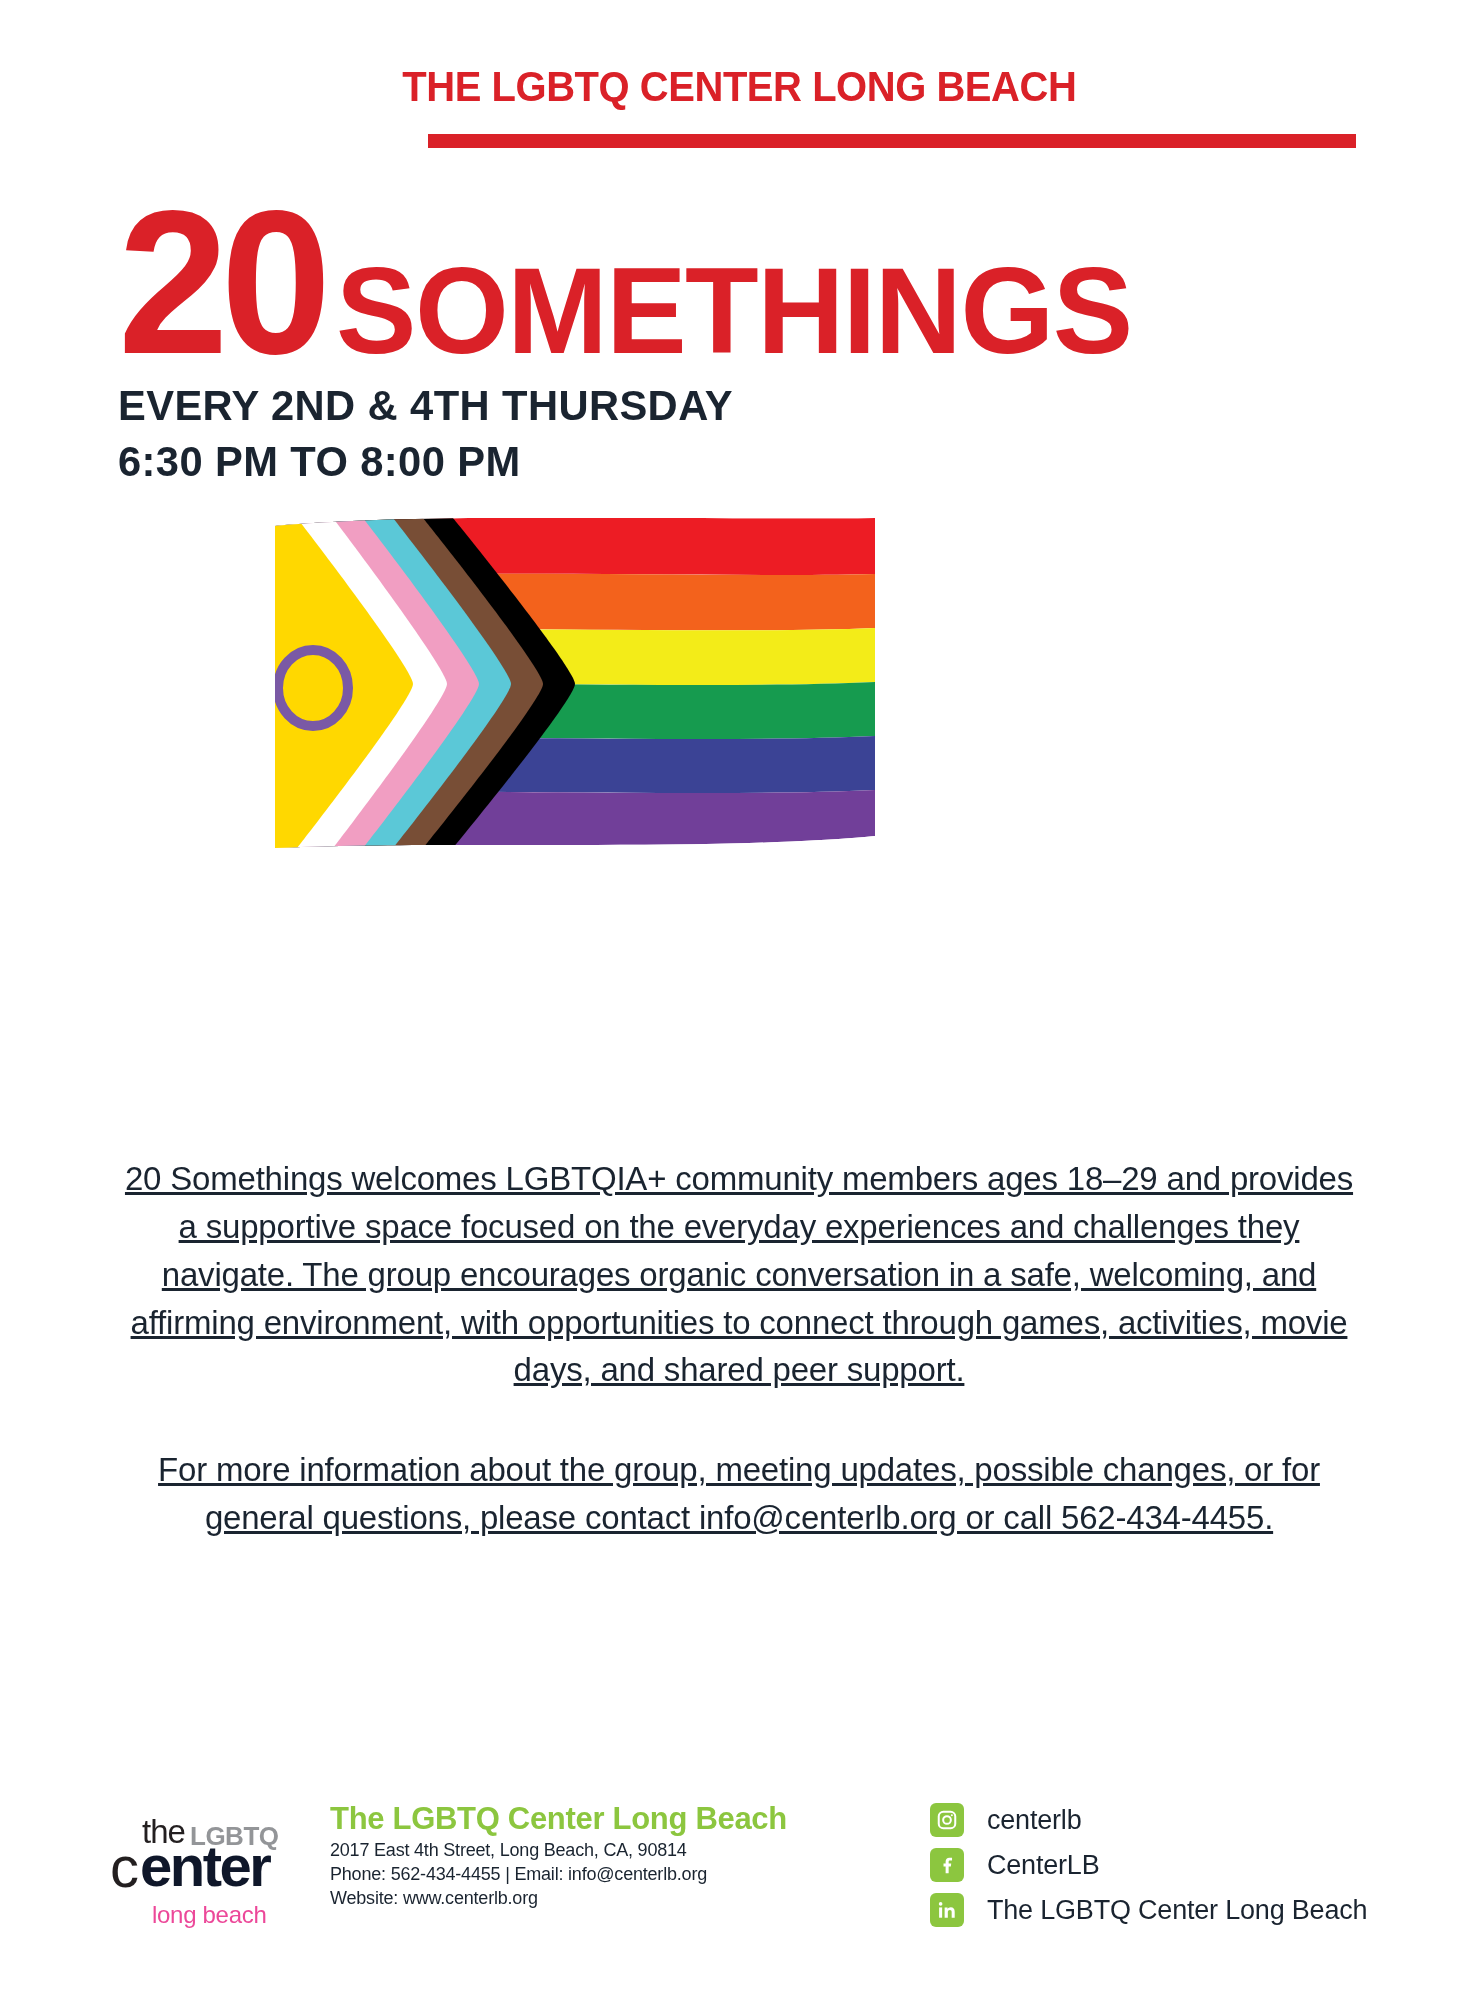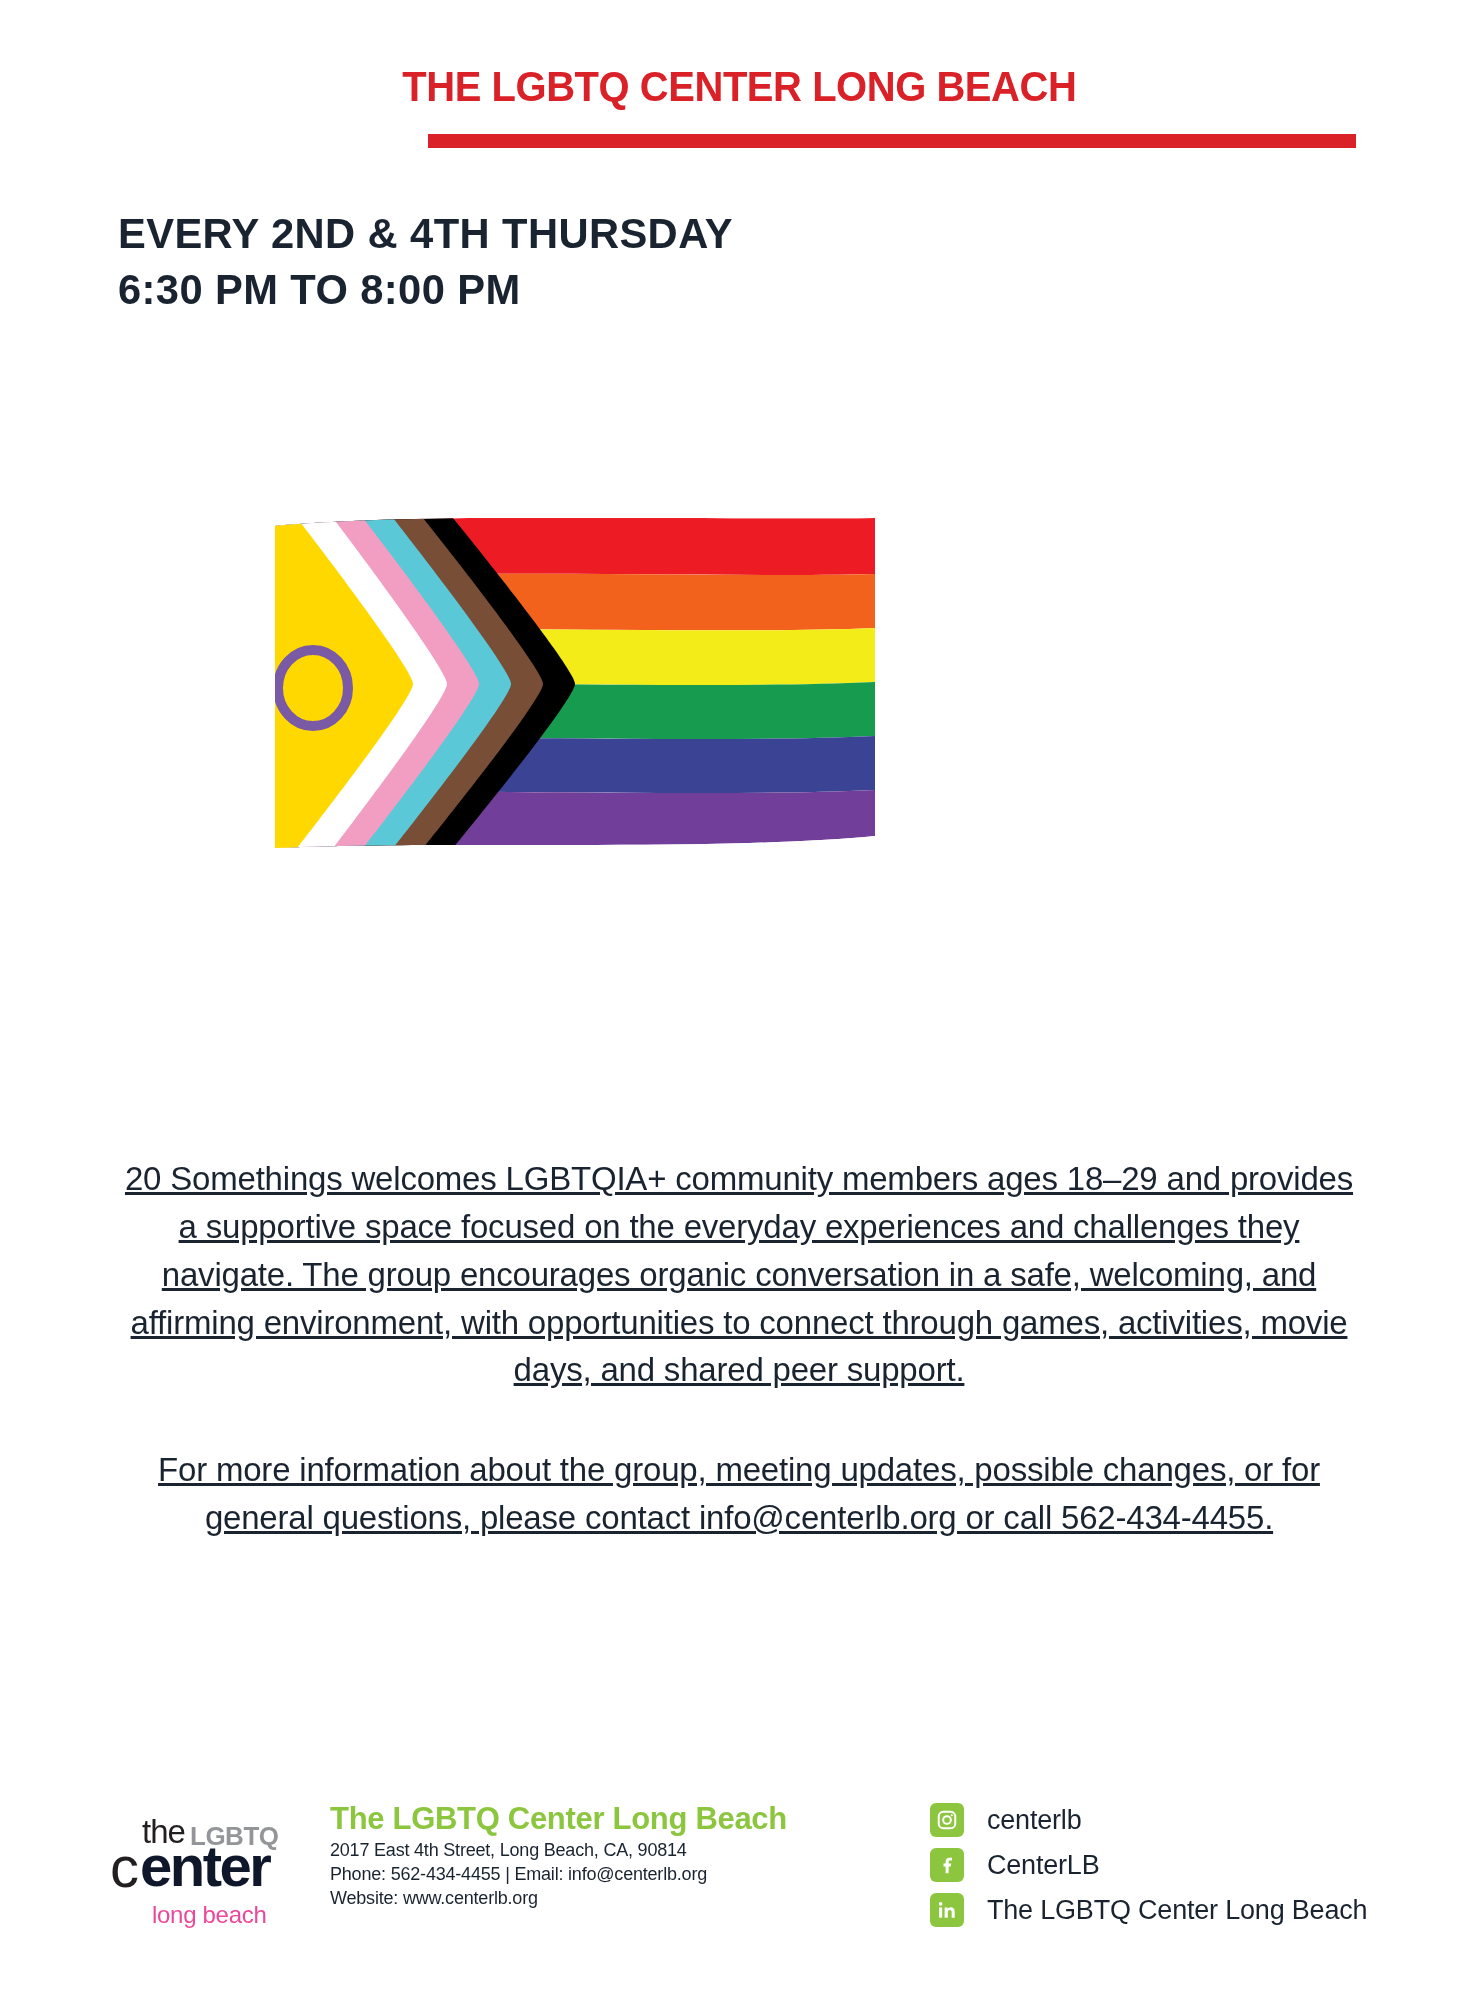--- a/index.html
+++ b/index.html
@@ -151,20 +151,24 @@
 </style>
 </head>
 <body>
 
 <div class="header">
   <span class="header-title">THE LGBTQ CENTER LONG BEACH</span>
 </div>
 <div class="header-rule"></div>
 
 <div class="title-block">
+  <div class="title-line">
+    <span class="title-20">20</span>
+    <span class="title-somethings">SOMETHINGS</span>
+  </div>
   <div class="subtitle">
     <div>EVERY 2ND &amp; 4TH THURSDAY</div>
     <div>6:30 PM TO 8:00 PM</div>
   </div>
 </div>
 
 <div class="flag-wrap">
   <svg width="600" height="330" viewBox="0 0 600 330" xmlns="http://www.w3.org/2000/svg">
     <defs>
       <clipPath id="flagclip">

